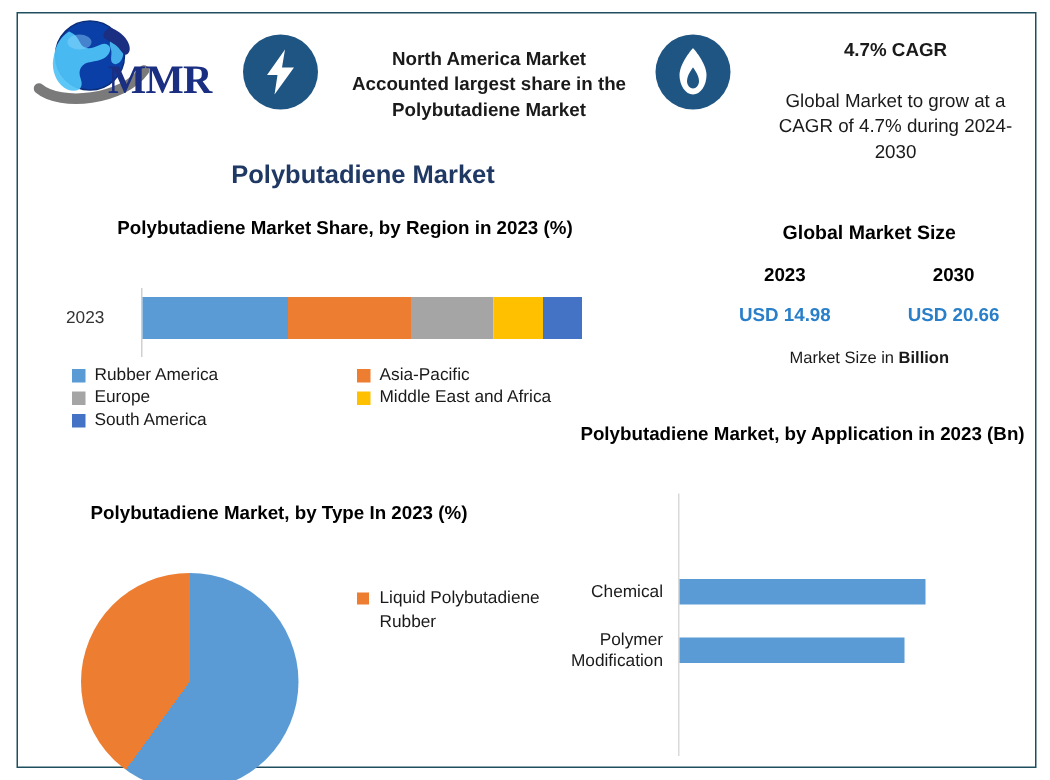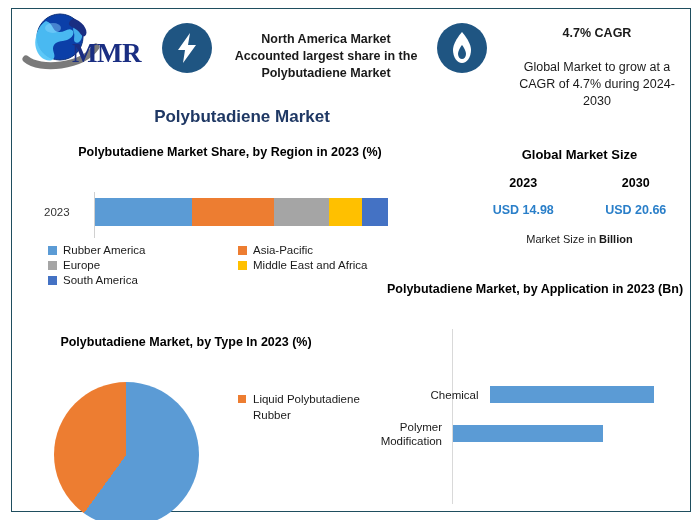--- a/index.html
+++ b/index.html
@@ -259,21 +259,21 @@
           <span class="sw" style="background: rgb(237, 125, 49);"></span>
           <span>Liquid Polybutadiene Rubber</span>
         </div>
       </div>
   </div>
 
   <div id="app-block">
     <div class="chart-title" id="app-title">Polybutadiene Market, by Application in 2023 (Bn)</div>
     <div id="app-plot">
       <div id="app-axis"></div>
-        <div class="app-row" style="top: 43.75px; height: 43.75px; justify-content: center;">
+        <div class="app-row" style="top: 43.75px; height: 43.75px;">
           <div class="app-label">Chemical</div>
           <div class="app-bar" style="width: 164px; background: rgb(91, 155, 213);"></div>
         </div>
         <div class="app-row" style="top: 83px; height: 43.75px;">
           <div class="app-label">Polymer Modification</div>
           <div class="app-bar" style="width: 150px; background: rgb(91, 155, 213);"></div>
         </div>
       </div>
   </div>
 

